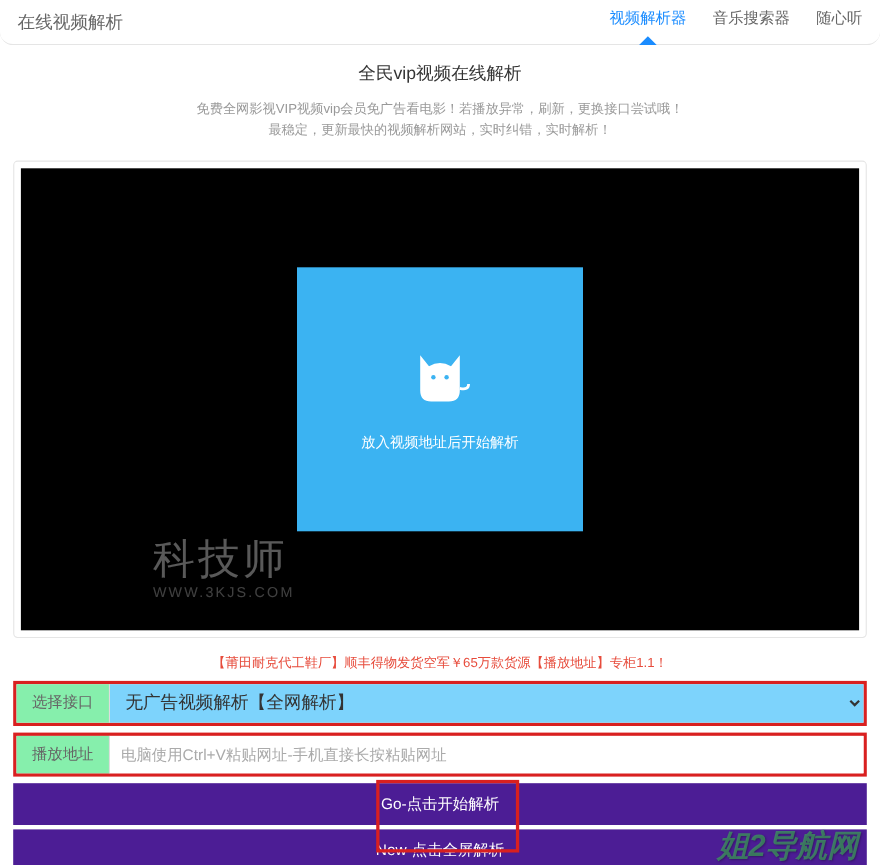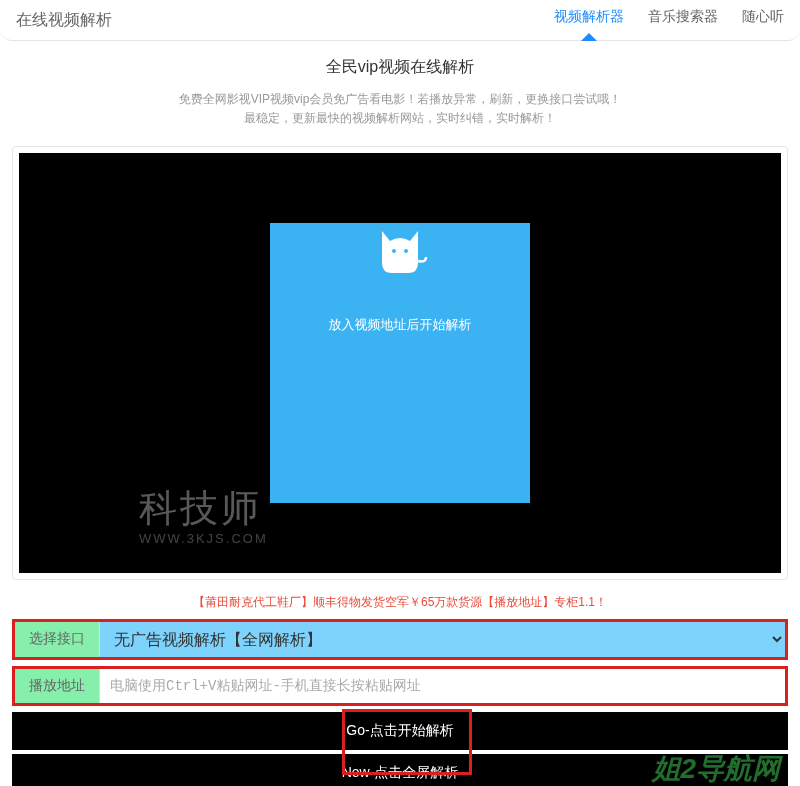--- a/index.html
+++ b/index.html
@@ -79,25 +79,25 @@
       background: #000;
       height: 420px;
       position: relative;
       display: flex;
       align-items: center;
       justify-content: center;
     }
     .player-center {
       background: #3bb3f2;
       width: 260px;
-      height: 280px;
+      height: 240px;
       display: flex;
       flex-direction: column;
       align-items: center;
-      gap: 16px;
+      justify-content: center;
     }
     .cat-icon {
       margin-bottom: 18px;
     }
     .player-hint {
       color: #fff;
       font-size: 13px;
     }
     .watermark {
       position: absolute;
@@ -148,31 +148,30 @@
       background: #7dd3fc;
       outline: none;
     }
     .form-input {
       flex: 1;
       border: none;
       padding: 8px 10px;
       font-size: 14px;
       color: #333;
       outline: none;
-      font-family: Liberation Mono, monospace;
     }
     .form-input::placeholder { color: #aaa; }
     
     
     .buttons-wrap {
       position: relative;
       margin: 6px 12px 0;
     }
     .btn-row {
-      background: #000000;
+      background: #4c1d95;
       color: #fff;
       text-align: center;
       padding: 10px 0;
       font-size: 14px;
       cursor: pointer;
       margin-bottom: 4px;
     }
     .btn-highlight-box {
       position: absolute;
       left: 330px;

